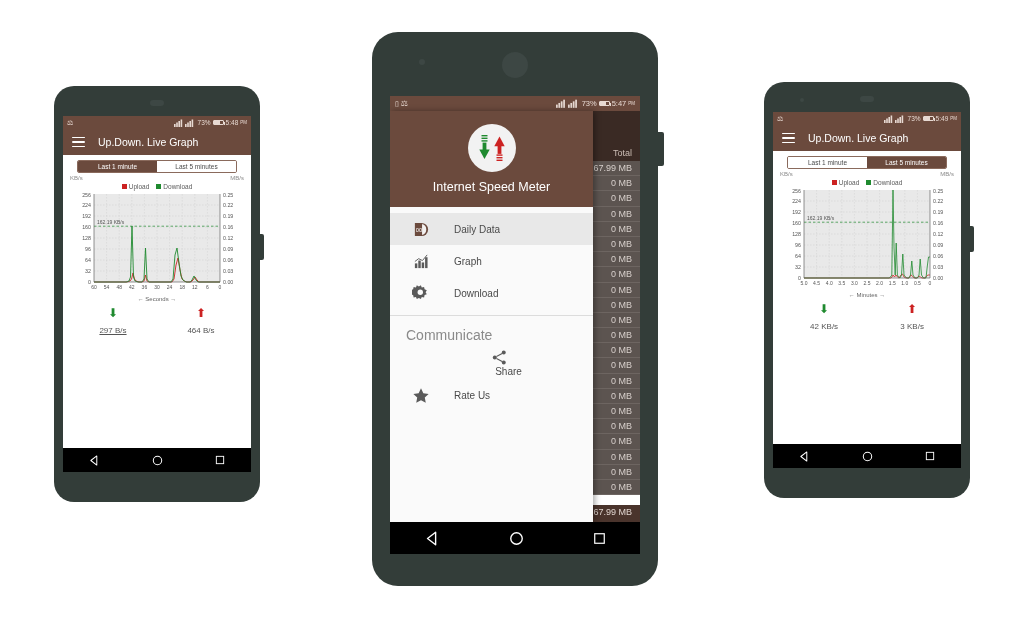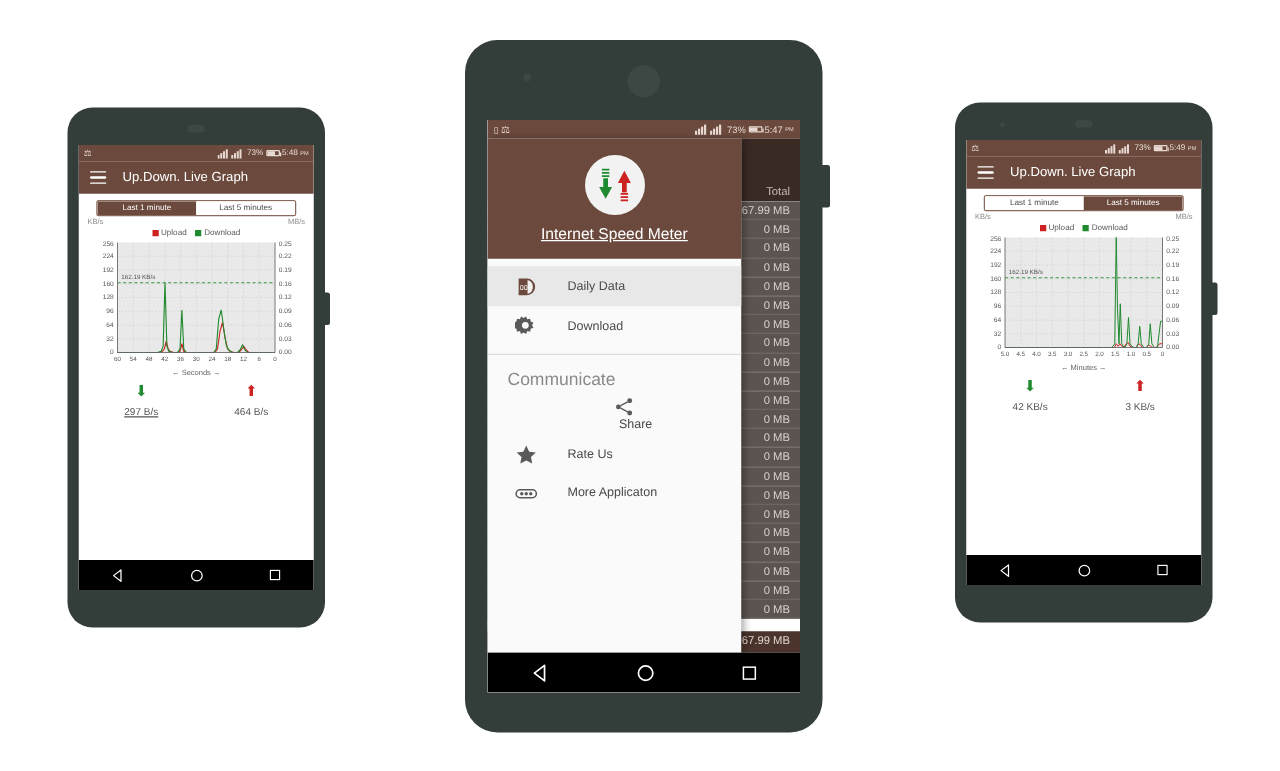--- a/index.html
+++ b/index.html
@@ -450,34 +450,48 @@
               <rect x="7.6" y="11.6" width="3.8" height="8" fill="#1f8a2f"></rect>
               <path d="M4.3 18.5 L14.7 18.5 L9.5 28 Z" fill="#1f8a2f"></path>
               <rect x="21.5" y="28.6" width="6" height="1.4" fill="#cc2222"></rect>
               <rect x="21.5" y="26" width="6" height="1.4" fill="#cc2222"></rect>
               <rect x="21.5" y="23.4" width="6" height="1.4" fill="#cc2222"></rect>
               <rect x="22.6" y="14.4" width="3.8" height="8.5" fill="#cc2222"></rect>
               <path d="M19.3 15.3 L29.7 15.3 L24.5 5.5 Z" fill="#cc2222"></path>
             </g>
           </svg>
         </div>
-        <div class="drawer-app-name" style="font-size:12.5px; margin-top:8px;text-decoration:underline;">Internet Speed Meter</div>
+        <div class="drawer-app-name" style="font-size:12.5px; margin-top:8px;">Internet Speed Meter</div>
       </div>
 
       <div class="drawer-item selected" style="height:32px; padding:0 0 0 16px; margin-top:6px;align-items:center;">
         <span class="di-icon" style="width:30px;">
           <svg width="17" height="17" viewBox="0 0 18 18">
             <path d="M2 2 H9 A7 7 0 0 1 9 16 H2 Z" fill="#6b4a3d"></path>
             <path d="M9.6 3.2 A6 6 0 0 1 9.6 14.8 Z" fill="#ffffff" opacity="0.92"></path>
             <text x="3" y="11.5" font-family="Liberation Sans, sans-serif" font-size="6" fill="#ffffff">00</text>
           </svg>
         </span>
         <span class="di-label" style="font-size:10px; margin-left:18px;">Daily Data</span>
       </div>
 
+      <div class="drawer-item" style="height:32px; padding:0 0 0 16px;">
+        <span class="di-icon" style="width:30px;">
+          <svg width="17" height="17" viewBox="0 0 18 18">
+            <g fill="#5a5a5a">
+              <rect x="2" y="11" width="2.6" height="5"></rect>
+              <rect x="5.6" y="8" width="2.6" height="8"></rect>
+              <rect x="9.2" y="10" width="2.6" height="6"></rect>
+              <rect x="12.8" y="4.5" width="2.6" height="11.5"></rect>
+            </g>
+            <path d="M2 9 L6 6 L10 8 L15 2" stroke="#5a5a5a" stroke-width="1" fill="none"></path>
+          </svg>
+        </span>
+        <span class="di-label" style="font-size:10px; margin-left:18px;">Graph</span>
+      </div>
 
       <div class="drawer-item" style="height:32px; padding:0 0 0 16px;">
         <span class="di-icon" style="width:30px;">
           <svg width="18" height="18" viewBox="0 0 20 20">
             <g fill="#5a5a5a">
               <path d="M12 2 l1 2.6 2.7-.6 .6 2.7 2.6 1 -1.4 2.4 1.4 2.4 -2.6 1 -.6 2.7 -2.7-.6 -1 2.6 -2.4-1.4 -2.4 1.4 -1-2.6 -2.7 .6 -.6-2.7 -2.6-1 1.4-2.4 -1.4-2.4 2.6-1 .6-2.7 2.7 .6 1-2.6 2.4 1.4z" transform="translate(-1.5,-0.5) scale(0.95)"></path>
             </g>
             <circle cx="9.2" cy="9.2" r="3" fill="#fafafa"></circle>
           </svg>
         </span>
@@ -507,31 +521,20 @@
 
       <div class="drawer-item" style="height:31px; padding:0 0 0 16px;">
         <span class="di-icon" style="width:30px;">
           <svg width="18" height="18" viewBox="0 0 20 20">
             <path d="M10 1.5 L12.6 7 L18.5 7.7 L14.2 11.8 L15.3 17.6 L10 14.8 L4.7 17.6 L5.8 11.8 L1.5 7.7 L7.4 7 Z" fill="#5a5a5a"></path>
           </svg>
         </span>
         <span class="di-label" style="font-size:10px; margin-left:18px;">Rate Us</span>
       </div>
 
-      <div class="drawer-item" style="height:31px; padding:0 0 0 16px;">
-        <span class="di-icon" style="width:30px;">
-          <svg width="18" height="14" viewBox="0 0 20 12">
-            <rect x="1" y="2.5" width="18" height="7" rx="3.5" fill="none" stroke="#5a5a5a" stroke-width="1.4"></rect>
-            <circle cx="6" cy="6" r="1.5" fill="#5a5a5a"></circle>
-            <circle cx="10" cy="6" r="1.5" fill="#5a5a5a"></circle>
-            <circle cx="14" cy="6" r="1.5" fill="#5a5a5a"></circle>
-          </svg>
-        </span>
-        <span class="di-label" style="font-size:10px; margin-left:18px;">More Applicaton</span>
-      </div>
     </div>
   </div>
 </div>
 
 <div class="phone small" style="left:764px; top:82px; width:206px; height:416px;">
   <div class="earpiece" style="left:96px; top:14px; width:14px; height:6px; border-radius:3px;"></div>
   <div class="camera-dot" style="left:36px; top:16px; width:4px; height:4px;"></div>
   <div class="side-btn" style="left:204px; top:144px; width:6px; height:26px;"></div>
 
   <div class="phone-screen" style="left:9px; top:30px; width:188px; height:356px;">

